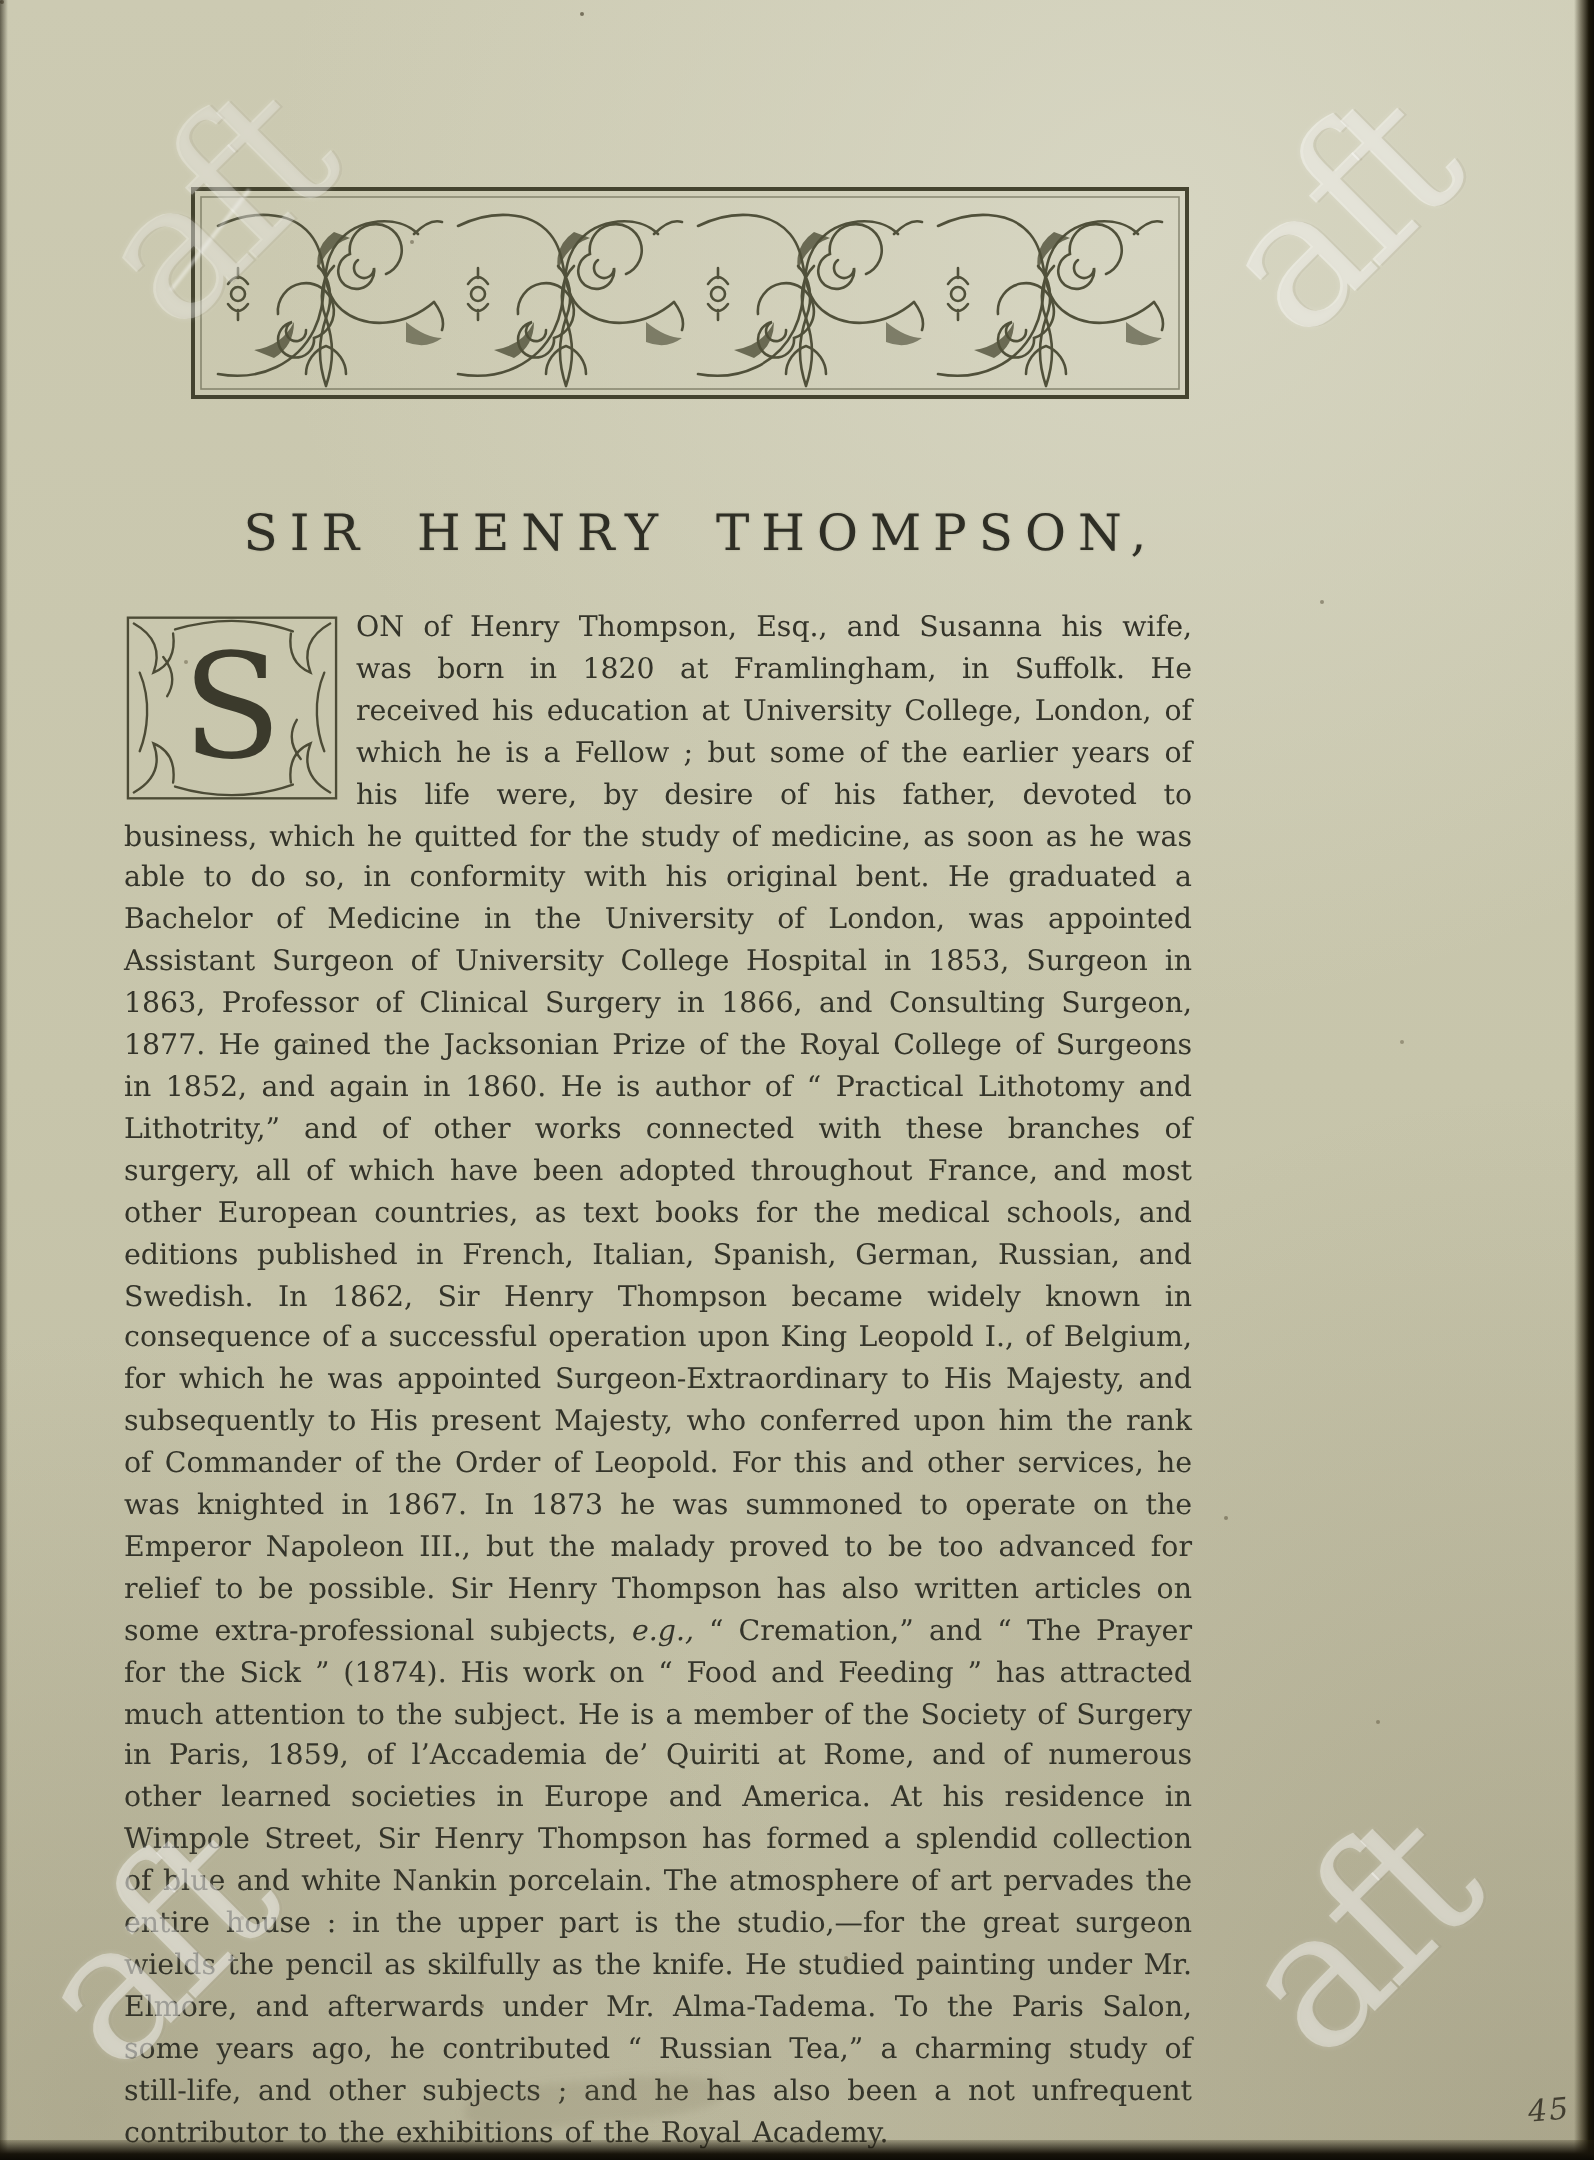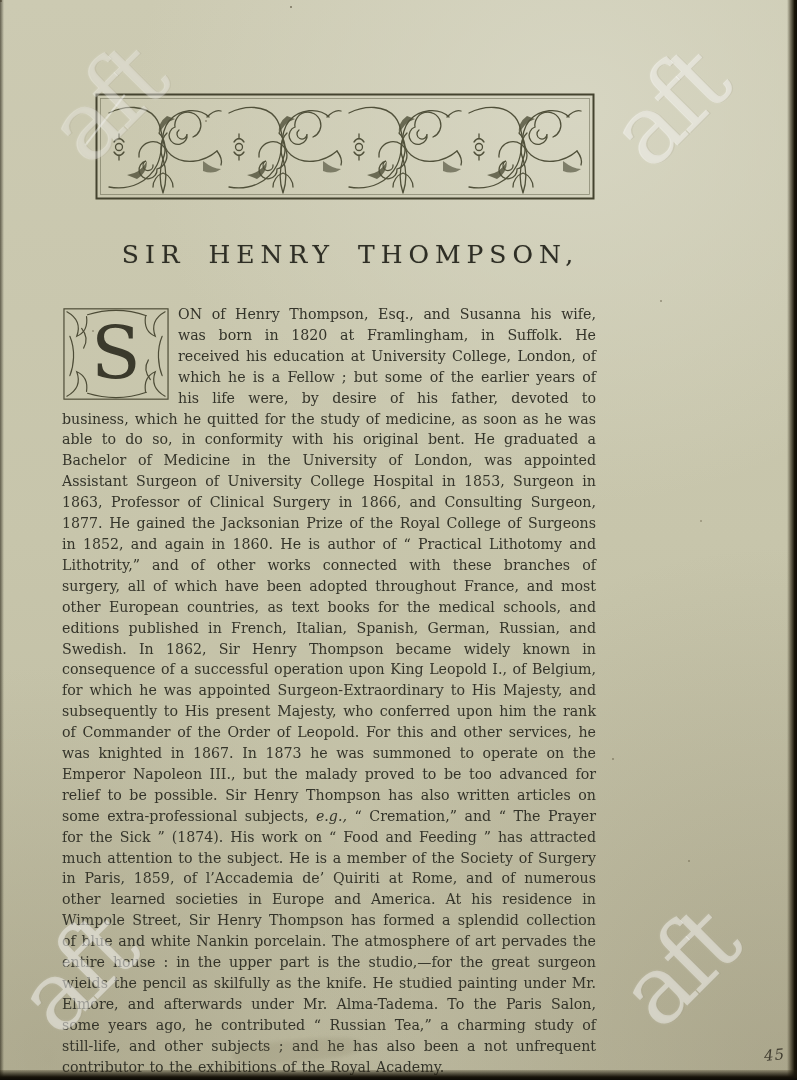--- a/index.html
+++ b/index.html
@@ -28,21 +28,21 @@
 
   .ornament-band{
     position:absolute; left:95px; top:93px; width:500px; height:107px; z-index:1;
   }
   .ornament-band svg{display:block;width:100%;height:100%;}
 
   .title-wrap{
     position:absolute; left:98px; top:240px; width:505px; text-align:center; z-index:2;
   }
   .title-wrap h1{
-    margin:0; font-weight:normal; font-size:25px; letter-spacing:6px; word-spacing:9px;
+    margin:12px; font-weight:normal; font-size:25px; letter-spacing:6px; word-spacing:9px;
     color:#2e2e25; font-family:"DejaVu Serif", serif;
     text-shadow:0 0 1px rgba(46,46,37,.25);
   }
 
   .body-wrap{
     position:absolute; left:62px; top:304px; width:534px; z-index:2;
   }
   .body-text{
     margin:0; text-align:justify;
     font-size:14.2px; line-height:20.9px; color:#34342a;

